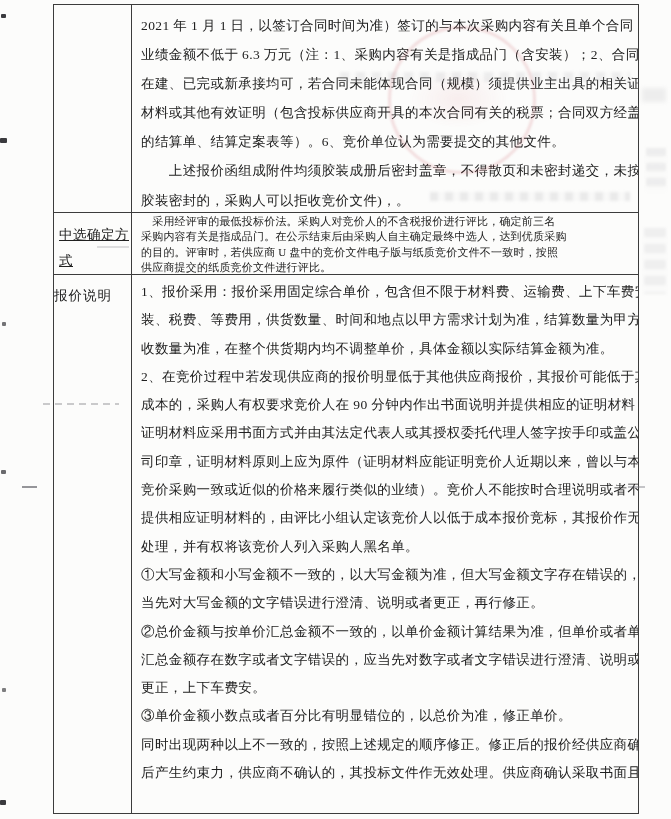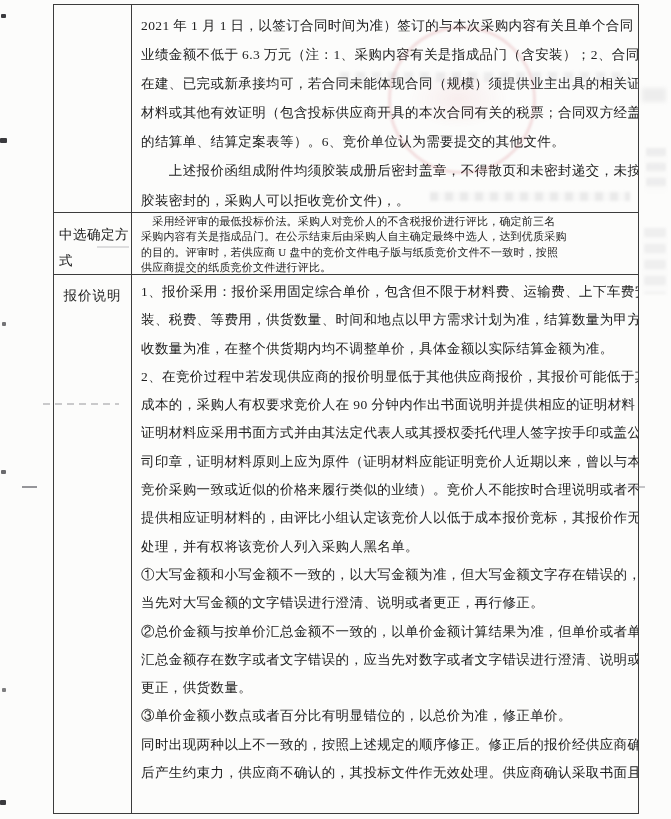--- a/index.html
+++ b/index.html
@@ -27,22 +27,22 @@
   .row-3 { height: 539px; }
   .label-cell {
     width: 78px;
     flex: 0 0 78px;
     border-right: 1px solid #3c3c3c;
     font-size: 13.5px;
     letter-spacing: 0.5px;
     line-height: 26px;
     overflow: hidden;
   }
-  .row-2 .label-cell { padding: 9px 0 0 5px; }
-  .row-3 .label-cell { padding: 8px 0 0 0; text-align: center; letter-spacing: 1px; }
+  .row-2 .label-cell { padding: 9px 0 0 5px; text-decoration: underline; }
+  .row-3 .label-cell { padding: 8px 0 0 0; letter-spacing: 1px; }
   .content-cell {
     flex: 1;
     padding-left: 9px;
     overflow: hidden;
   }
   .content-cell .line { white-space: pre; overflow: hidden; }
   .row-1 .content-cell { padding-top: 6px; }
   .row-1 .content-cell .line { line-height: 29.1px; font-size: 13.5px; letter-spacing: 0.4px; }
   .row-2 .content-cell { padding-top: 1px; }
   .row-2 .content-cell .line { line-height: 15.3px; font-size: 11px; letter-spacing: 0.2px; }
@@ -126,21 +126,21 @@
           <div class="line">成本的，采购人有权要求竞价人在 90 分钟内作出书面说明并提供相应的证明材料，</div>
           <div class="line">证明材料应采用书面方式并由其法定代表人或其授权委托代理人签字按手印或盖公</div>
           <div class="line">司印章，证明材料原则上应为原件（证明材料应能证明竞价人近期以来，曾以与本次</div>
           <div class="line">竞价采购一致或近似的价格来履行类似的业绩）。竞价人不能按时合理说明或者不能</div>
           <div class="line">提供相应证明材料的，由评比小组认定该竞价人以低于成本报价竞标，其报价作无效</div>
           <div class="line">处理，并有权将该竞价人列入采购人黑名单。</div>
           <div class="line">①大写金额和小写金额不一致的，以大写金额为准，但大写金额文字存在错误的，应</div>
           <div class="line">当先对大写金额的文字错误进行澄清、说明或者更正，再行修正。</div>
           <div class="line">②总价金额与按单价汇总金额不一致的，以单价金额计算结果为准，但单价或者单价</div>
           <div class="line">汇总金额存在数字或者文字错误的，应当先对数字或者文字错误进行澄清、说明或者</div>
-          <div class="line">更正，供货数量。</div>
+          <div class="line">更正，上下车费安。</div>
           <div class="line">③单价金额小数点或者百分比有明显错位的，以总价为准，修正单价。</div>
           <div class="line">同时出现两种以上不一致的，按照上述规定的顺序修正。修正后的报价经供应商确认</div>
           <div class="line">后产生约束力，供应商不确认的，其投标文件作无效处理。供应商确认采取书面且加</div>
         </div>
     </div>
 
   </div>
 
   <div class="stamp"></div>
   <div class="stamp-inner"></div>

